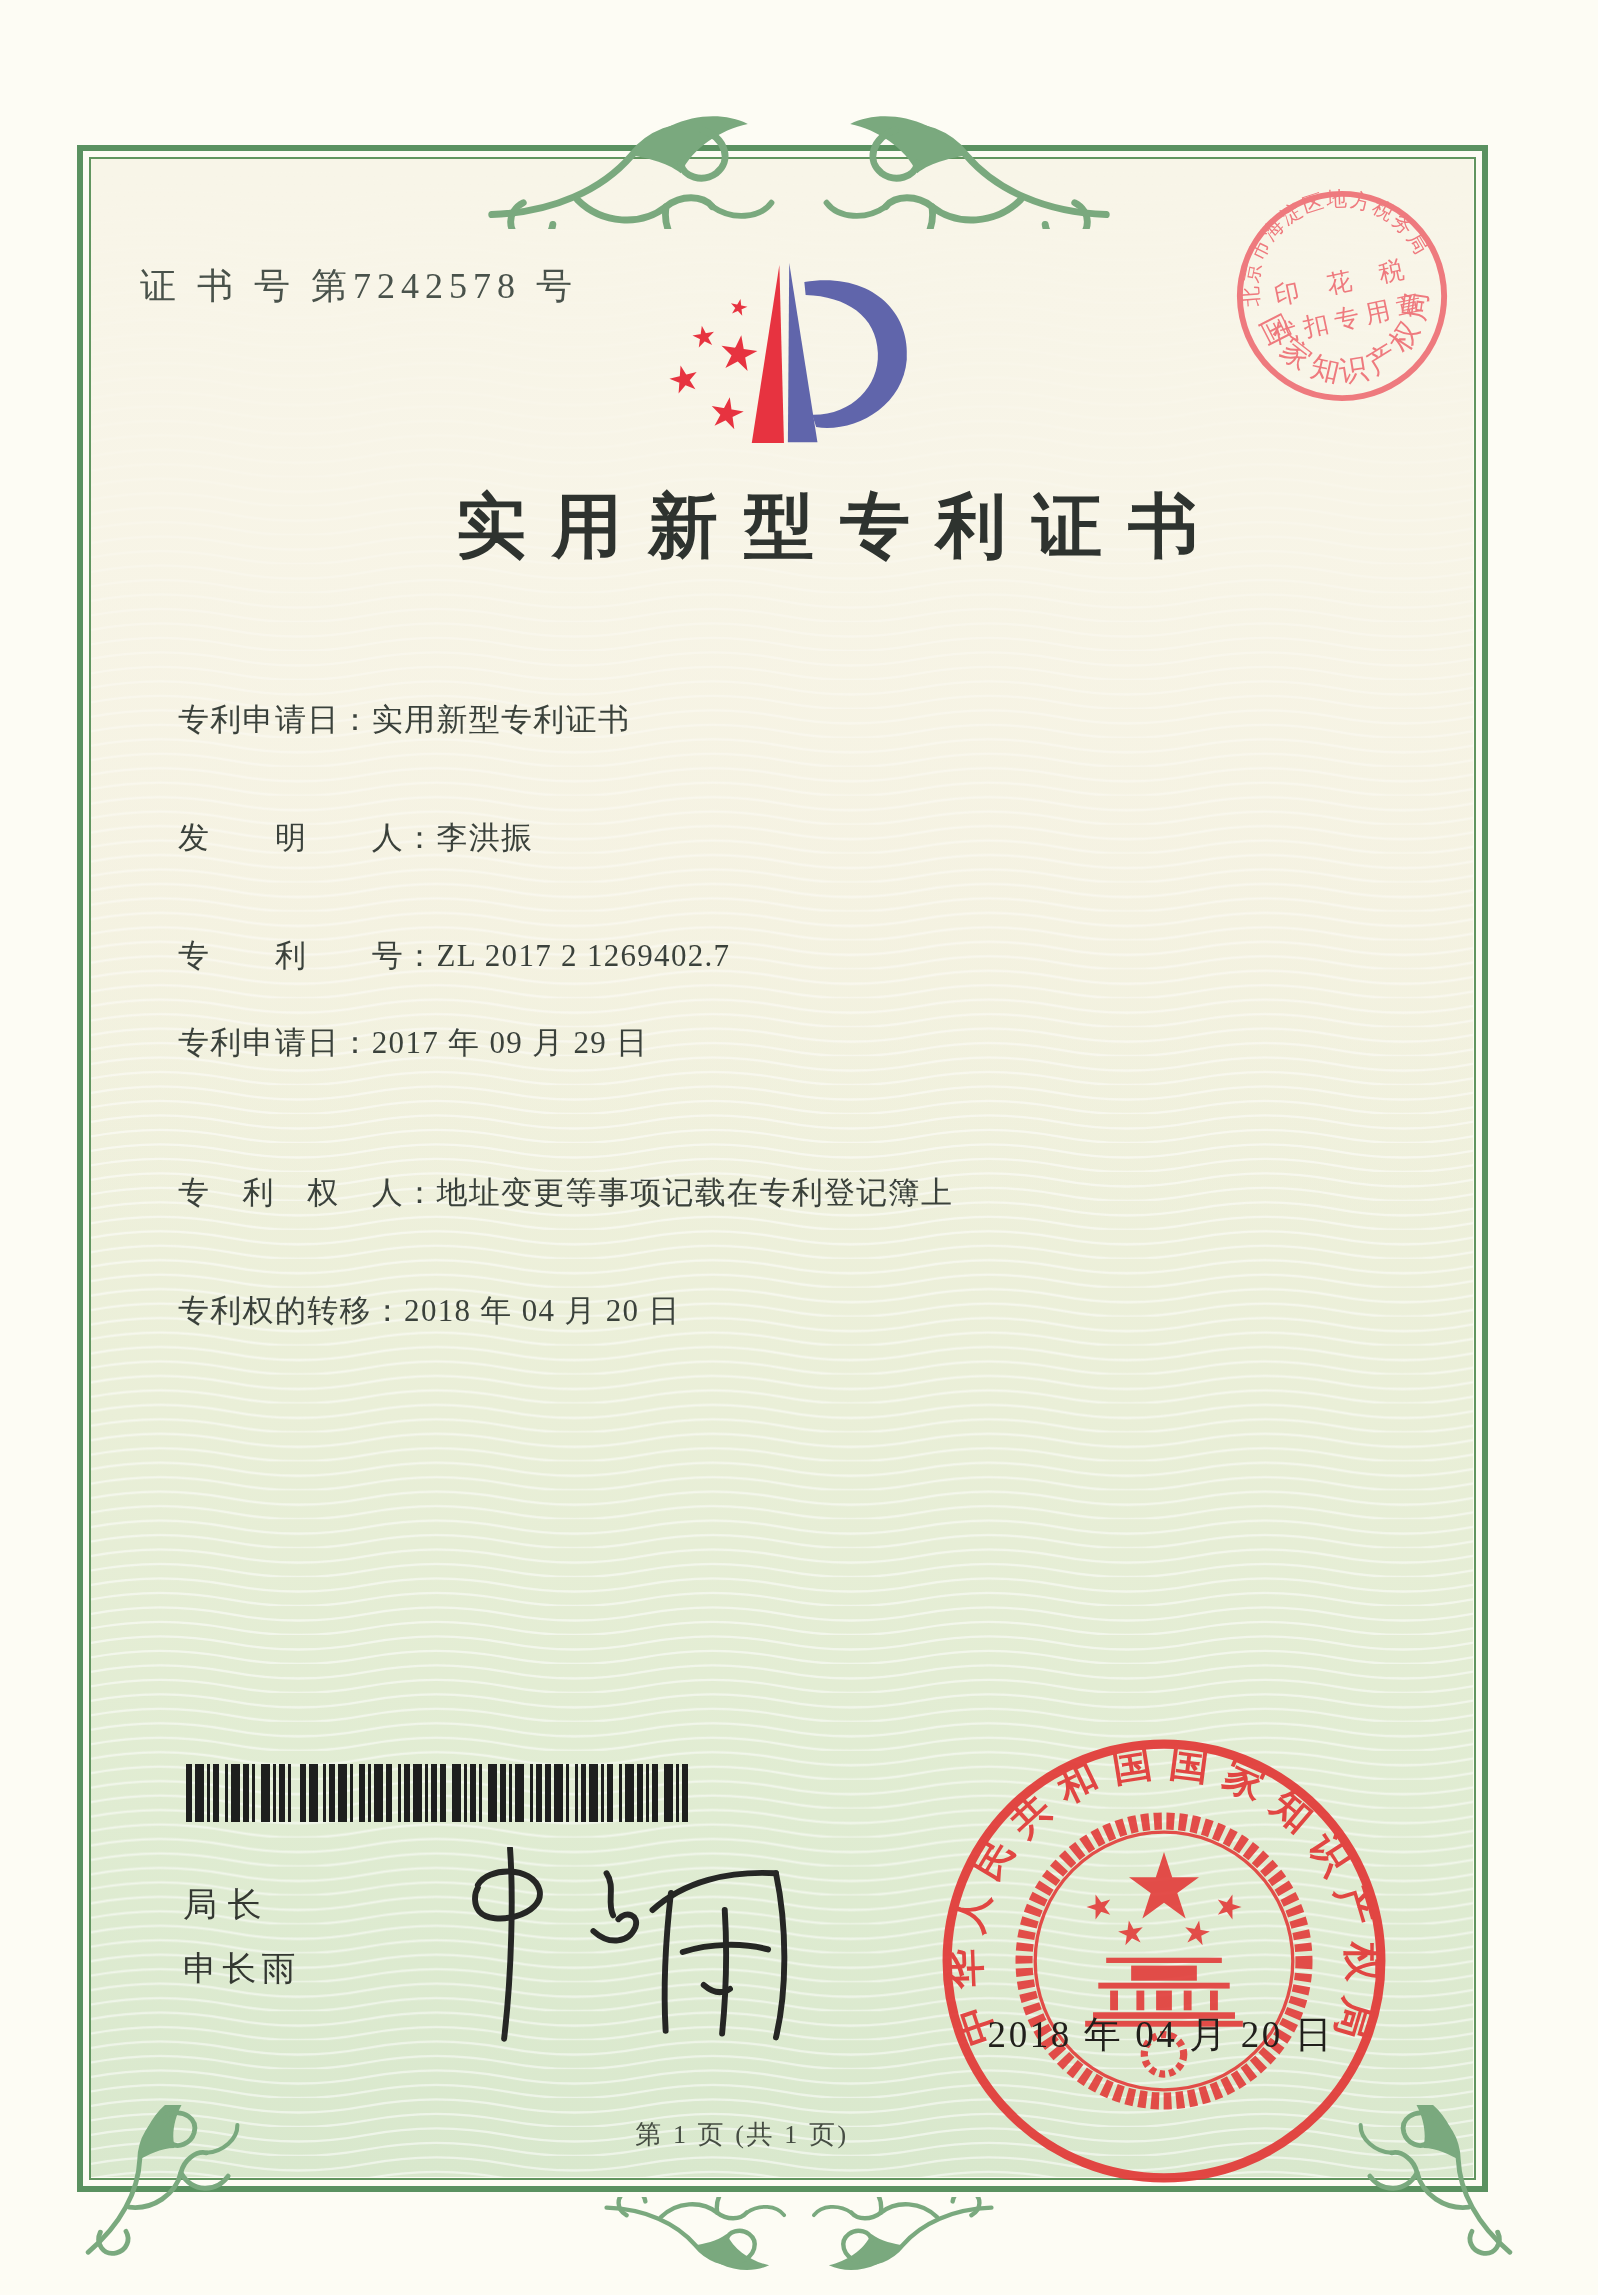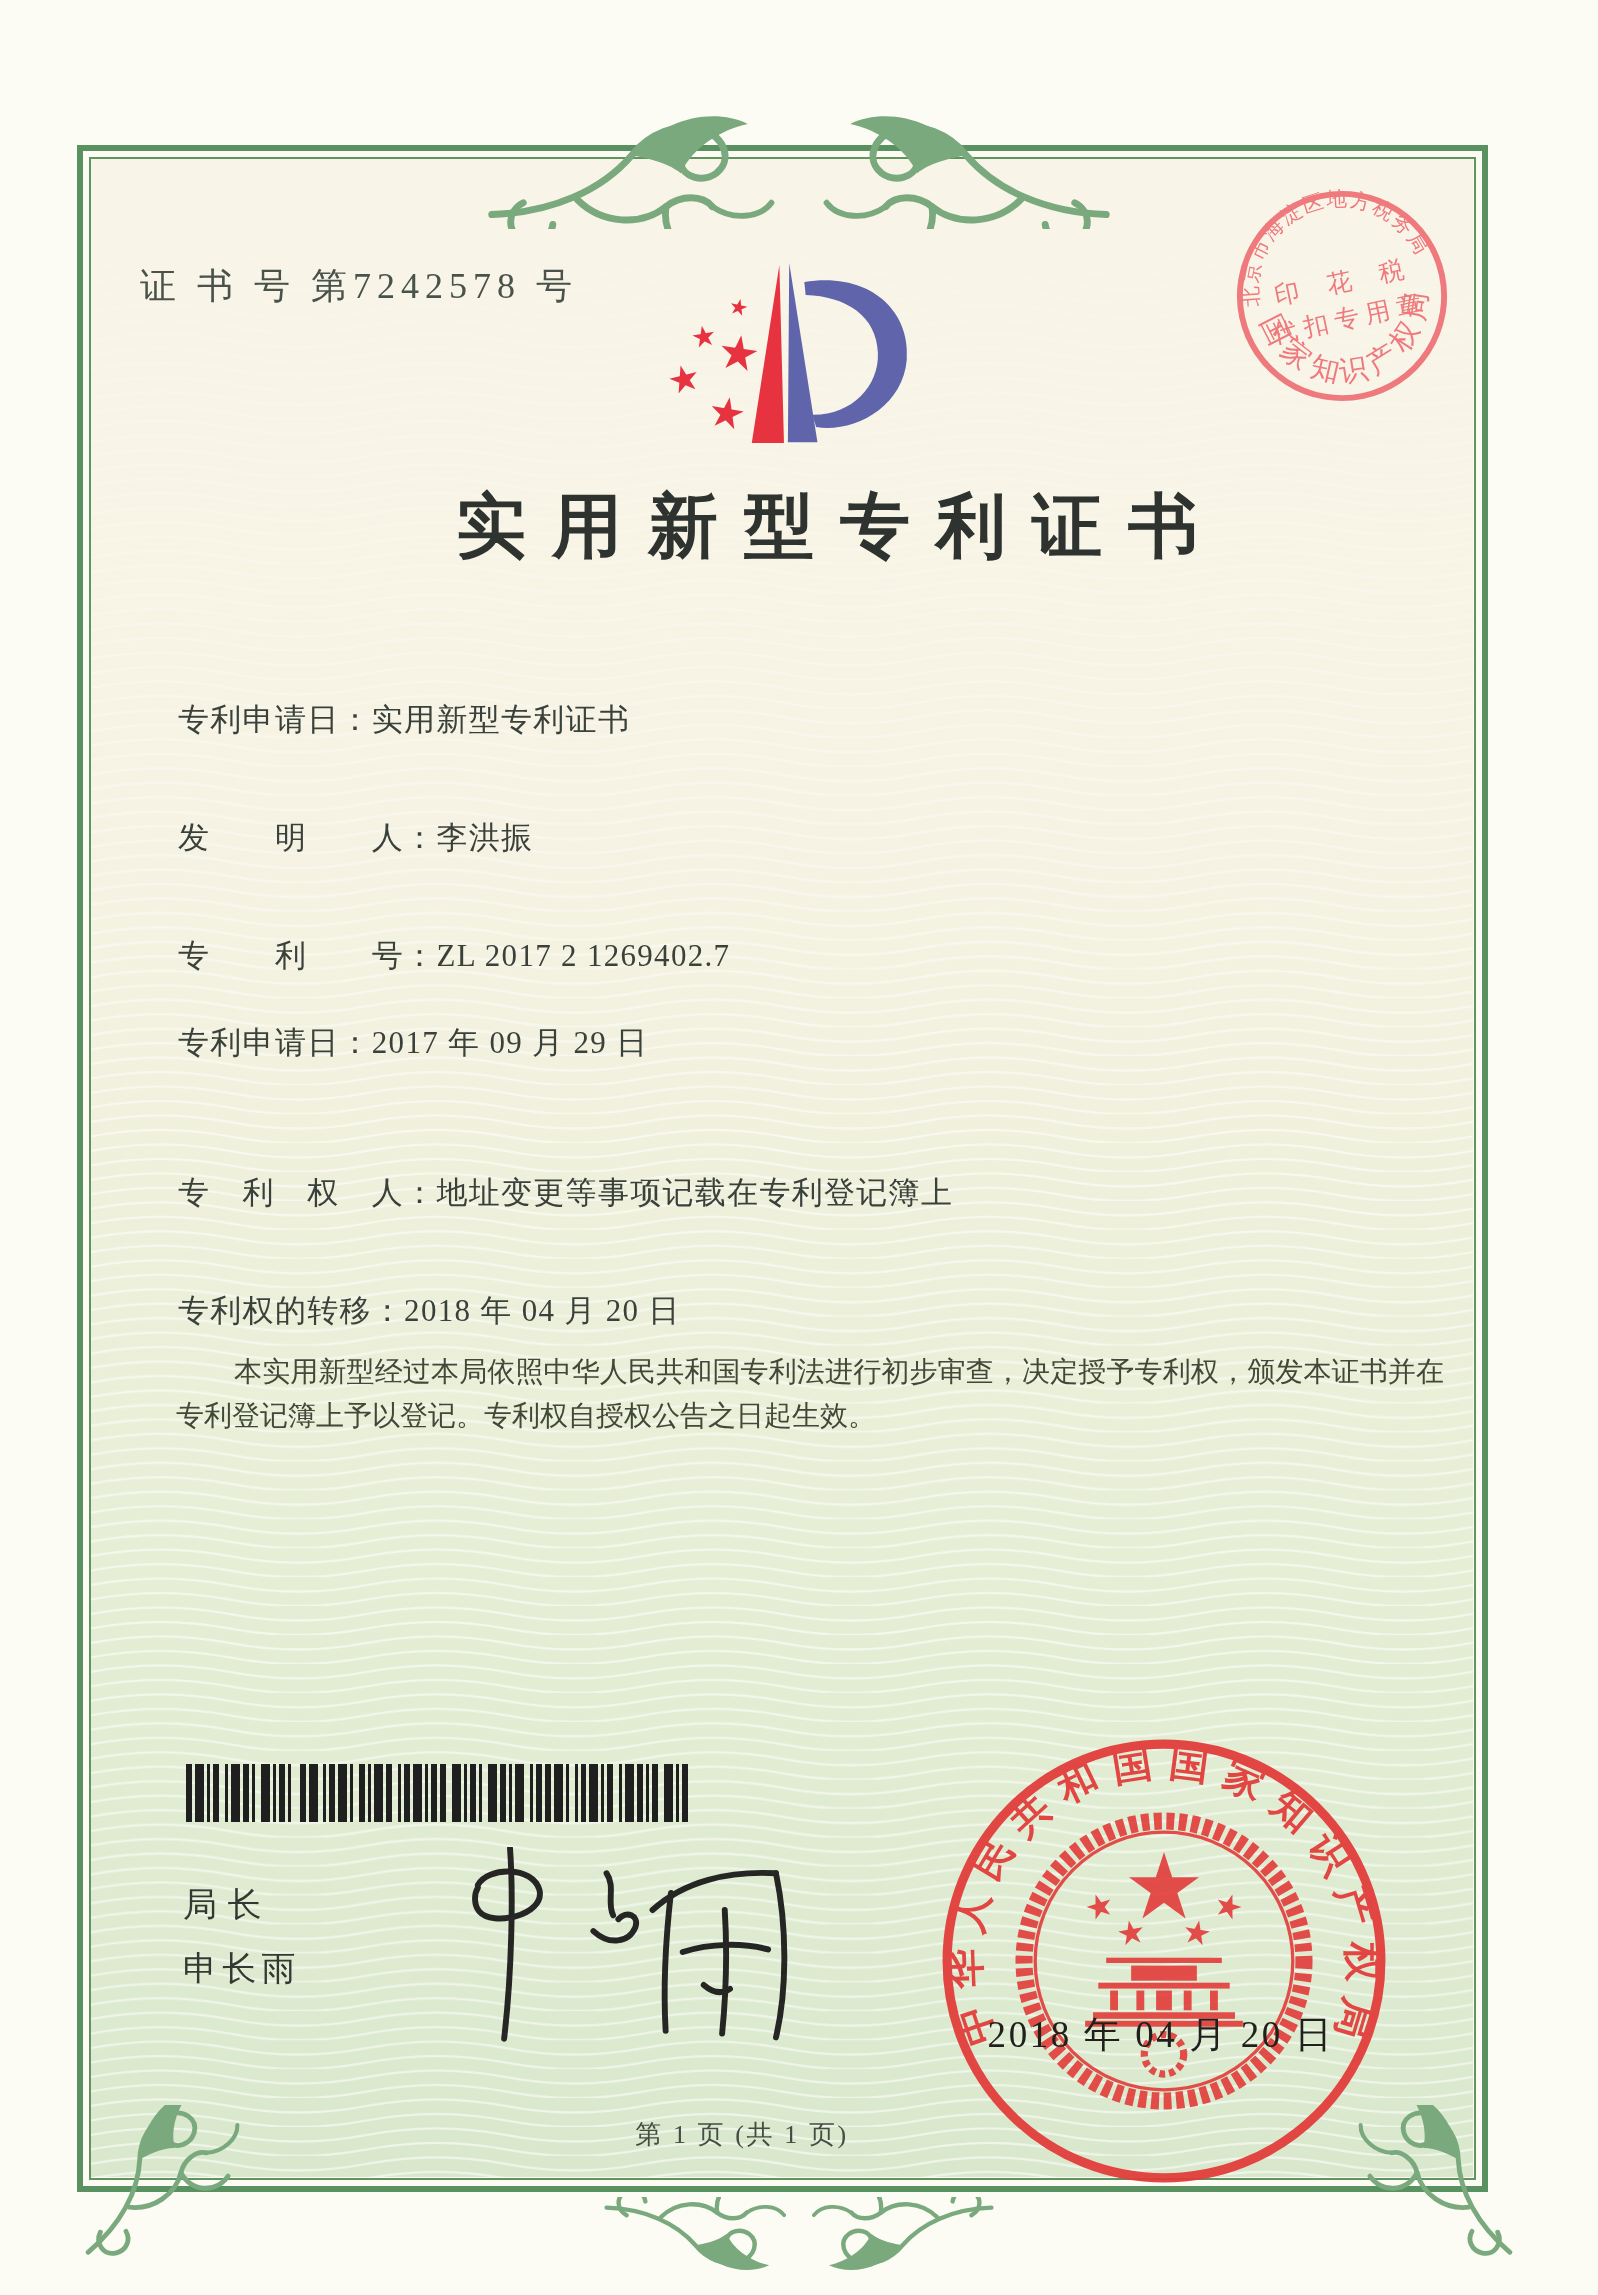--- a/index.html
+++ b/index.html
@@ -165,21 +165,20 @@
 <div class="abs title">实用新型专利证书</div>
 
 <div class="abs field" style="top:699px"><span>专利申请日：</span><span>实用新型专利证书</span></div>
 <div class="abs field" style="top:817px"><span>发　　明　　人：</span><span>李洪振</span></div>
 <div class="abs field" style="top:935px"><span>专　　利　　号：</span><span>ZL 2017 2 1269402.7</span></div>
 <div class="abs field" style="top:1022px"><span>专利申请日：</span><span>2017 年 09 月 29 日</span></div>
 <div class="abs field" style="top:1172px"><span>专　利　权　人：</span><span>地址变更等事项记载在专利登记簿上</span></div>
 <div class="abs field" style="top:1290px"><span>专利权的转移：</span><span>2018 年 04 月 20 日</span></div>
 
 <div class="abs body-text">
-  <p>本实用新型经过本局依照中华人民共和国专利法进行初步审查，决定授予专利权，颁发本证书并在专利登记簿上予以登记。专利权自授权公告之日起生效。</p>
 </div>
 
 <div class="abs barcode">
     <span class="bc-bar" style="width: 1.18343%;"></span>
     <span class="bc-gap" style="width: 0.591716%;"></span>
     <span class="bc-bar" style="width: 1.77515%;"></span>
     <span class="bc-gap" style="width: 0.591716%;"></span>
     <span class="bc-bar" style="width: 0.591716%;"></span>
     <span class="bc-gap" style="width: 0.591716%;"></span>
     <span class="bc-bar" style="width: 1.18343%;"></span>

